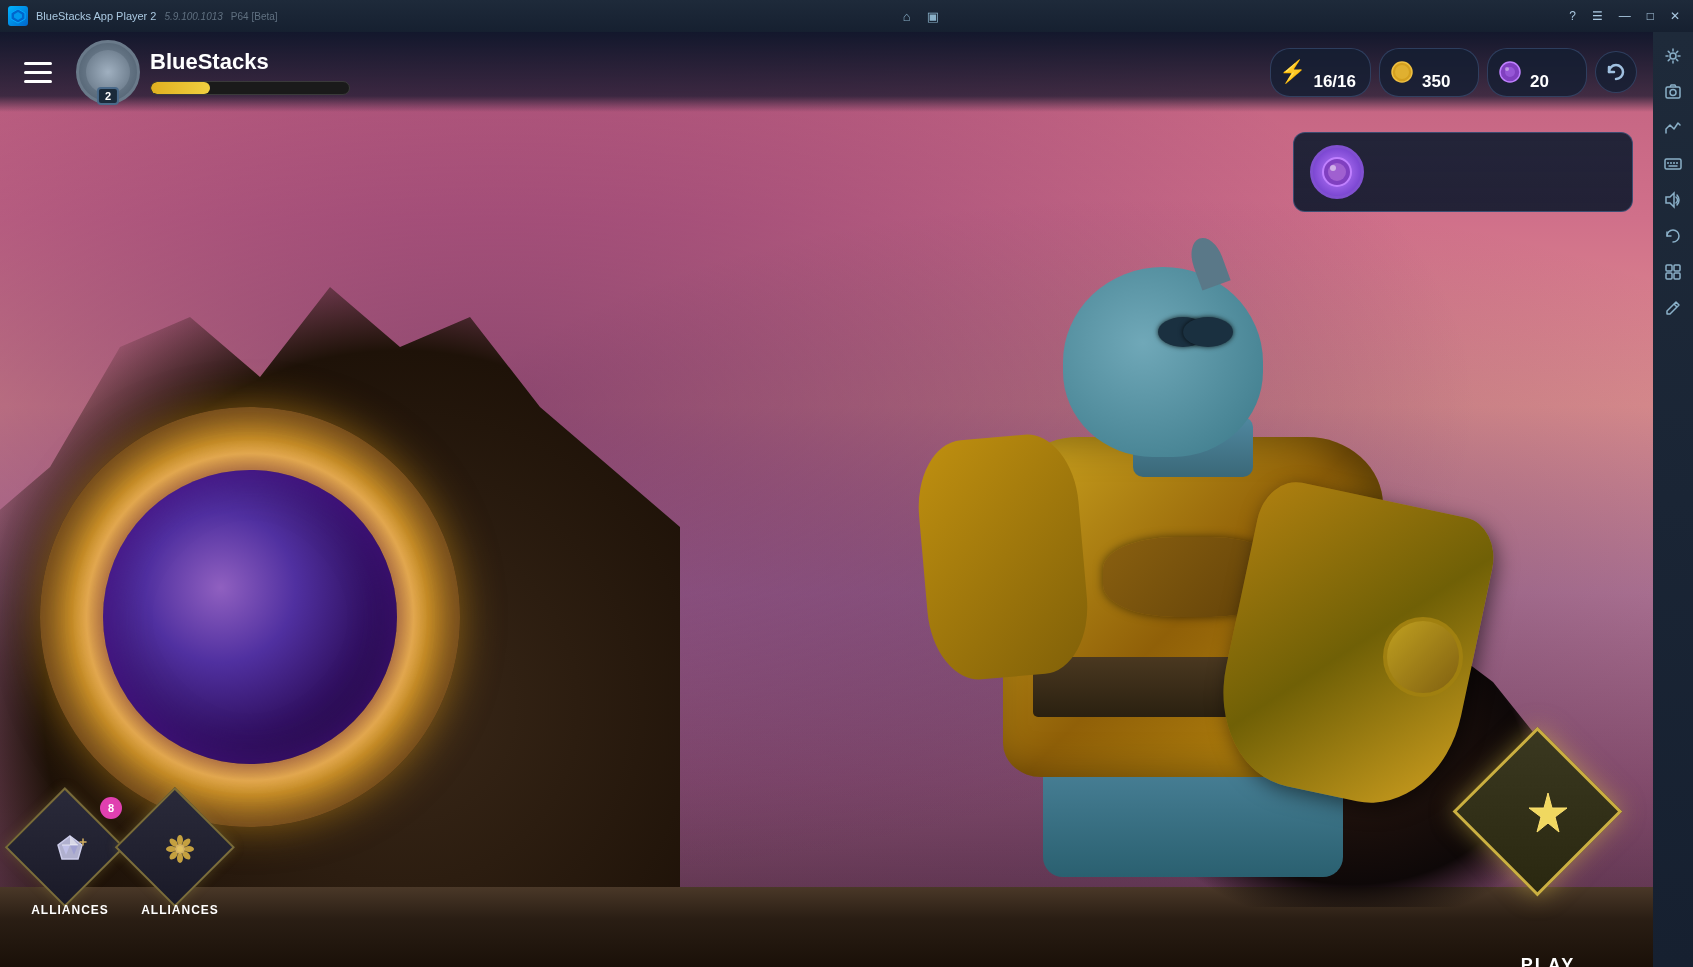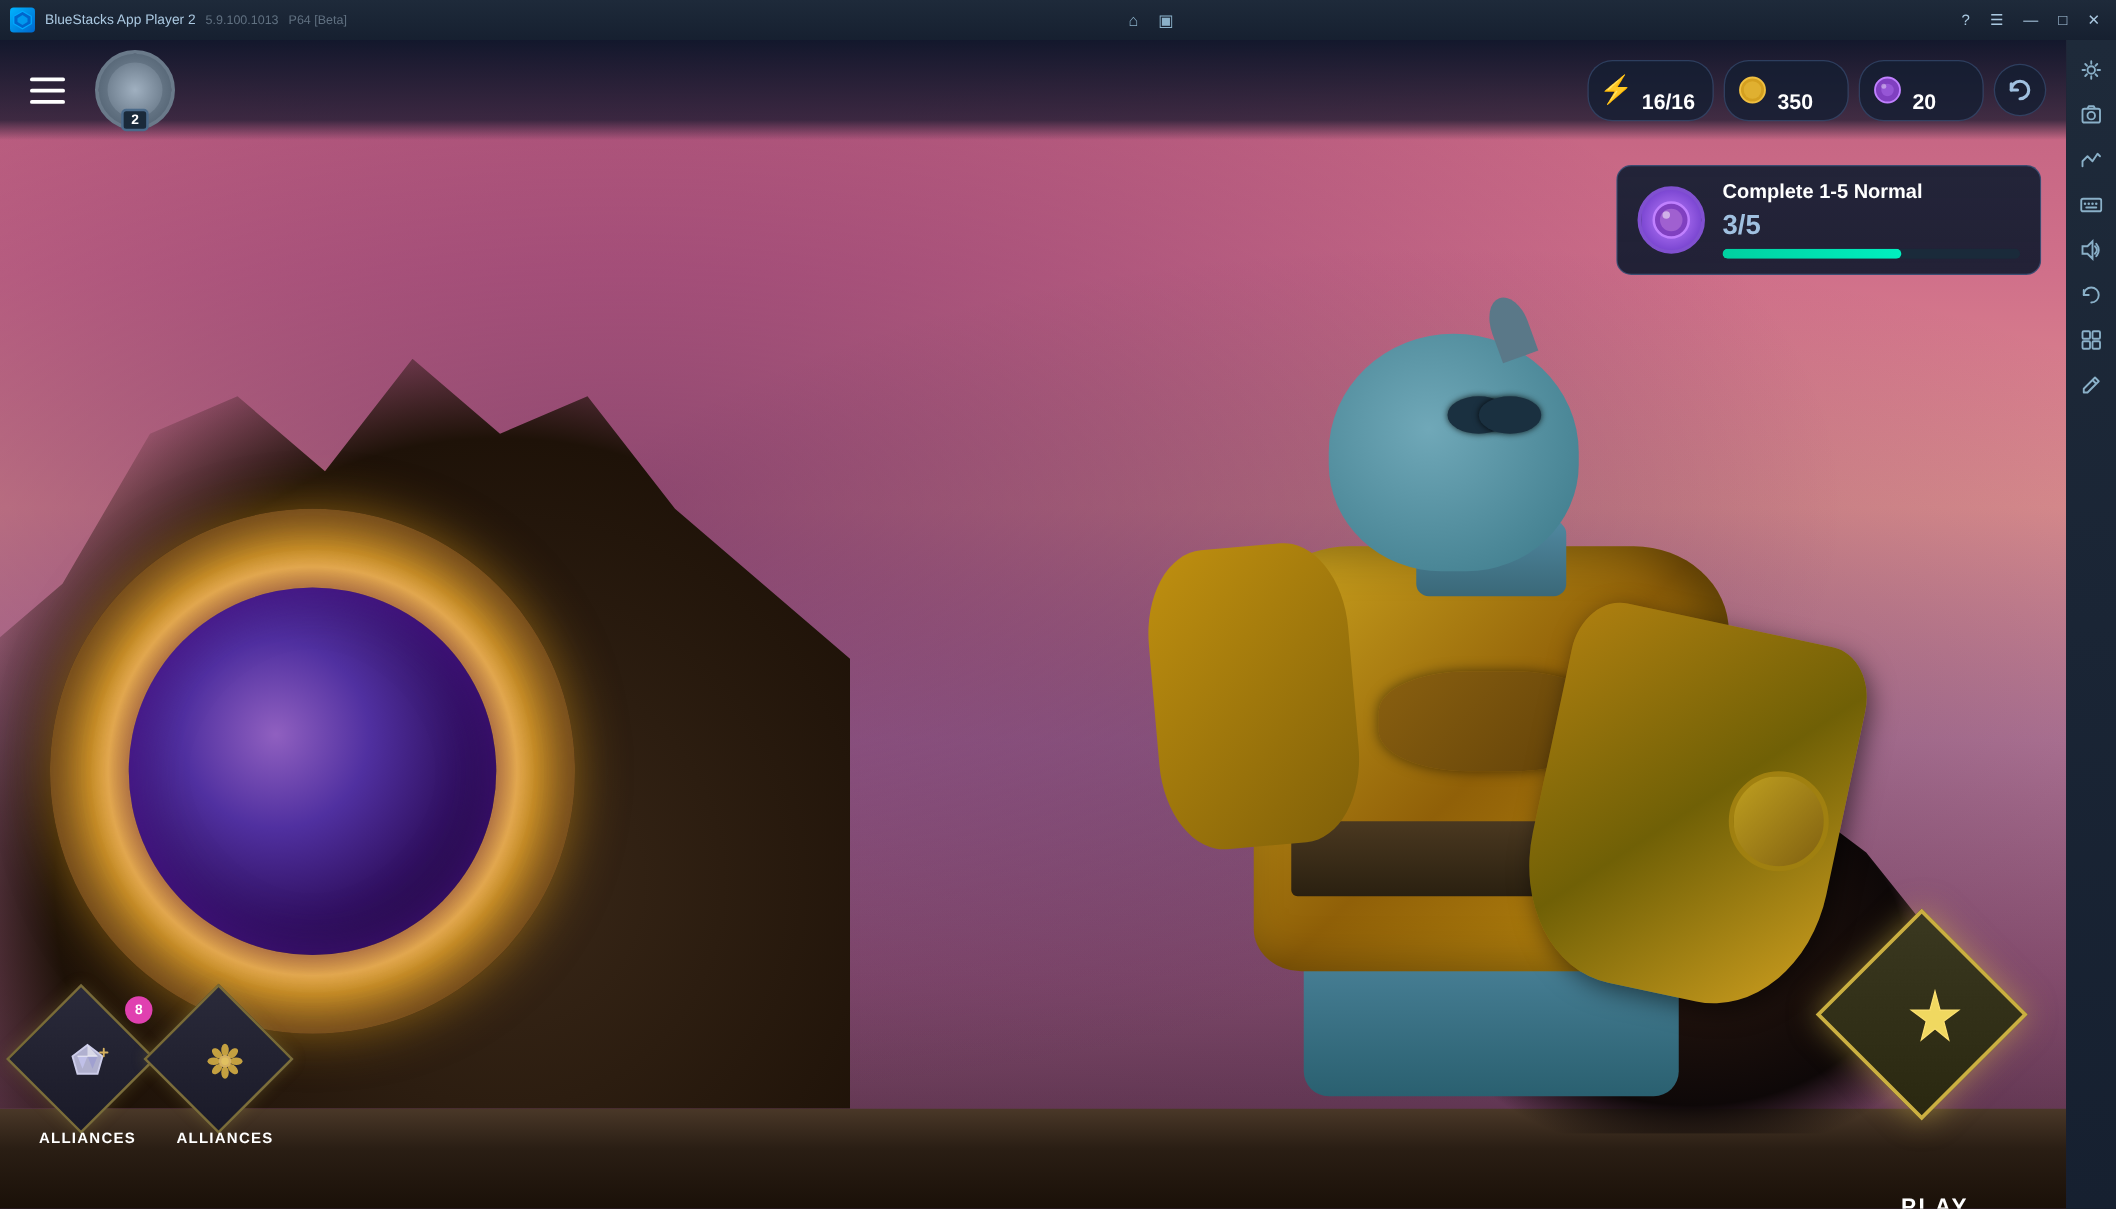--- a/index.html
+++ b/index.html
@@ -529,21 +529,21 @@
 
 <div class="titlebar">
   <div class="titlebar-left">
     <div class="titlebar-logo">
       <svg width="16" height="16" viewBox="0 0 16 16">
         <polygon points="8,1 15,5 15,11 8,15 1,11 1,5" fill="#0066cc" stroke="#00aaff" stroke-width="1"></polygon>
         <polygon points="8,4 12,6.5 12,9.5 8,12 4,9.5 4,6.5" fill="#0099ee"></polygon>
       </svg>
     </div>
     <span class="titlebar-title">BlueStacks App Player 2</span>
-    <span class="titlebar-title" style="color:#607080; font-size:10px;">5.9.100.1013</span>
+    <span class="titlebar-title" style="color:#607080; font-size:10px;font-style:italic;">5.9.100.1013</span>
     <span class="titlebar-title" style="color:#607080; font-size:10px;">P64 [Beta]</span>
   </div>
   <div class="titlebar-center-icons">
     <span class="titlebar-nav-icon">⌂</span>
     <span class="titlebar-nav-icon">▣</span>
   </div>
   <div class="titlebar-icons">
     <span class="titlebar-icon">?</span>
     <span class="titlebar-icon">☰</span>
     <span class="titlebar-icon">—</span>
@@ -598,20 +598,26 @@
     <div class="menu-btn">
       <div class="menu-btn-line"></div>
       <div class="menu-btn-line"></div>
       <div class="menu-btn-line"></div>
     </div>
 
     <div class="player-info">
       <div class="player-avatar">
         <div class="player-avatar-inner"></div>
         <div class="player-level-badge">2</div>
+      </div>
+      <div class="player-name-area">
+        <span class="player-name">BlueStacks</span>
+        <div class="player-xp-bar">
+          <div class="player-xp-fill" style="width: 30%;"></div>
+        </div>
       </div>
     </div>
 
     <div class="resources">
 
       <div class="resource-item">
         <div class="resource-icon" style="color:#60c8ff; font-size:22px;">⚡</div>
         <span class="resource-value">16/16</span>
       </div>
 
@@ -645,27 +651,20 @@
     </div>
   </div>
 
   <div class="quest-panel">
     <div class="quest-icon">
       <svg width="34" height="34" viewBox="0 0 34 34">
         <circle cx="17" cy="17" r="14" fill="#8040c0" stroke="#c080ff" stroke-width="2"></circle>
         <circle cx="17" cy="17" r="9" fill="#a060d0"></circle>
         <circle cx="13" cy="13" r="3" fill="rgba(255,255,255,0.5)"></circle>
       </svg>
-    </div>
-    <div class="quest-info">
-      <div class="quest-title">Complete 1-5 Normal</div>
-      <div class="quest-progress-text">3/5</div>
-      <div class="quest-progress-bar">
-        <div class="quest-progress-fill" style="width: 60%;"></div>
-      </div>
     </div>
   </div>
 
   <div class="nav-wrapper">
     <div class="nav-items">
 
 
 
       <div class="nav-item">
         <div class="diamond-btn" style="position:relative;">

